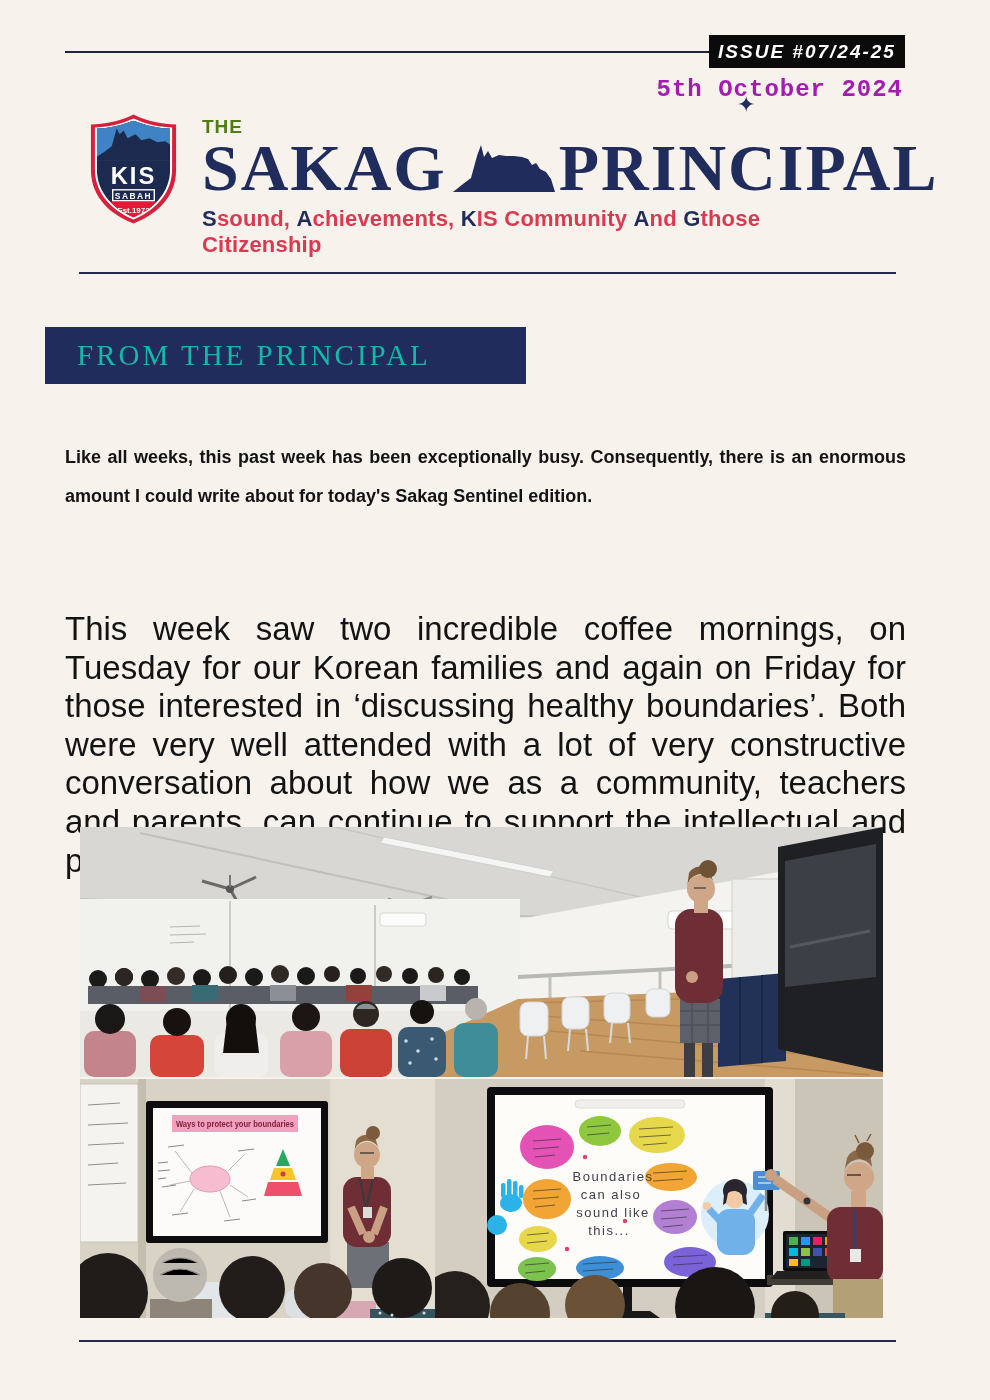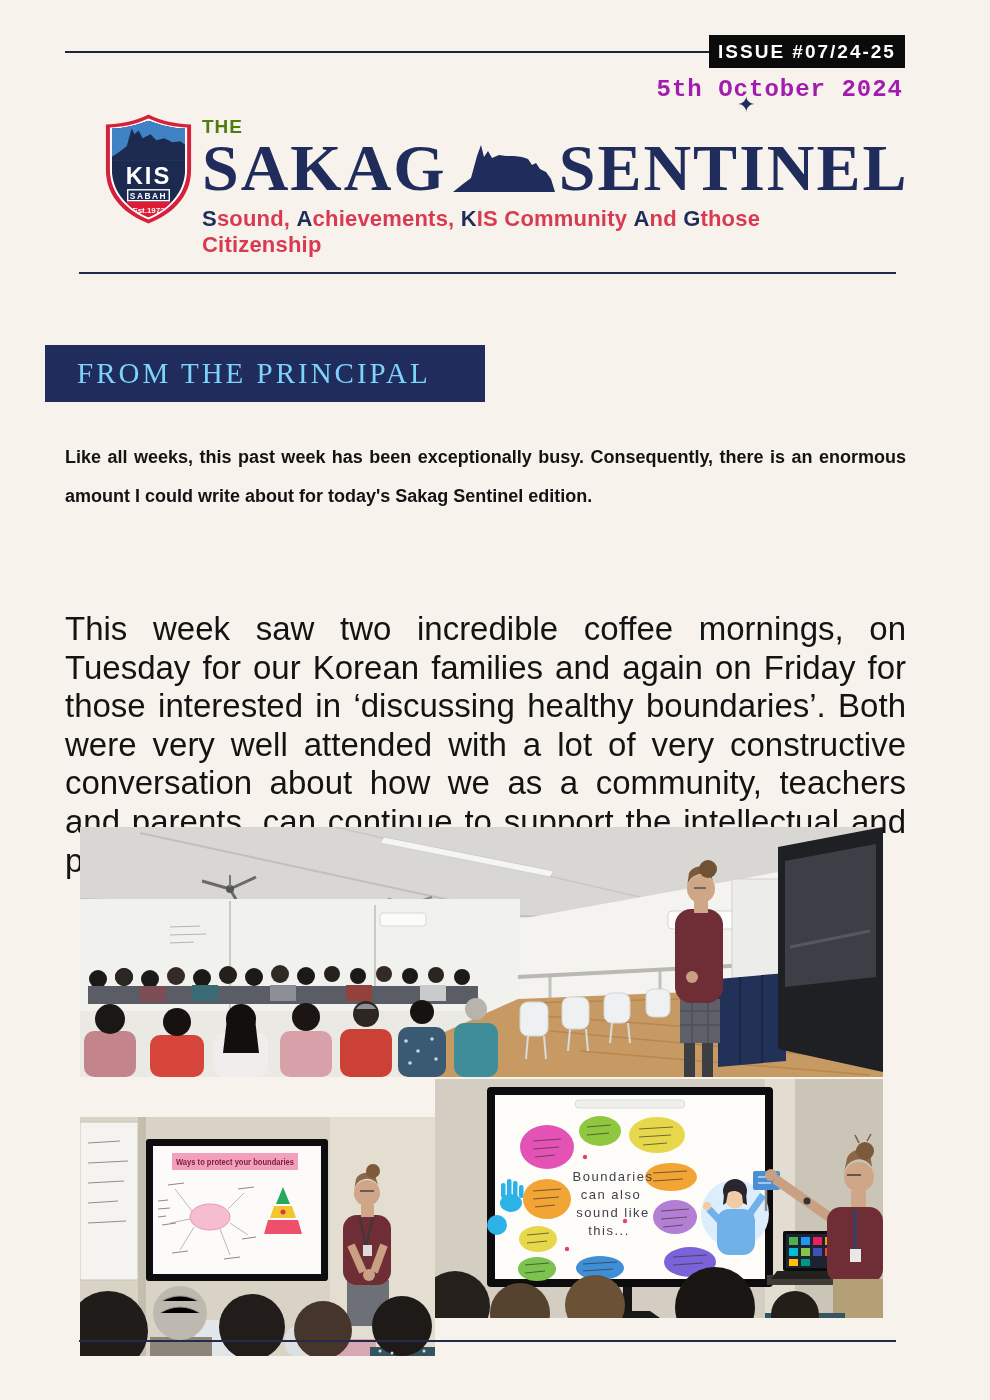--- a/index.html
+++ b/index.html
@@ -8,61 +8,61 @@
     width:990px;height:1400px;
     background:#f7f3ec;
     font-family:"Liberation Sans", sans-serif;
     overflow:hidden;
   }
   
   .connector-line{position:absolute;left:65px;top:51px;width:646px;height:2px;background:#20253a;}
   .issue-badge{
     position:absolute;left:709px;top:35px;width:196px;height:33px;
     background:#0b0b0b;color:#ffffff;display:flex;align-items:center;justify-content:center;
-    font-weight:bold;font-size:19px;letter-spacing:2px;
+    font-weight:bold;font-size:19px;letter-spacing:2px;font-style:italic;
   }
   .date{
     position:absolute;top:76px;right:87px;
     font-family:Liberation Mono, monospace;font-weight:bold;
     color:#a21caf;font-size:24px;letter-spacing:1px;
   }
   .sparkle{position:absolute;left:737px;top:92px;color:#1f2c5c;font-size:22px;}
-  .logo{position:absolute;left:99px;top:112px;width:99px;height:114px;}
+  .logo{position:absolute;left:84px;top:112px;width:99px;height:114px;}
   .mast-text{position:absolute;left:202px;top:116px;width:680px;}
   .mast-the{color:#4d7c0f;font-weight:bold;font-size:19px;letter-spacing:1px;}
   .title-row{display:flex;align-items:flex-end;margin-top:0px;color:#1f2c5c;}
   .title-word{
     font-family:"Liberation Serif", serif;font-weight:bold;font-size:66px;
     letter-spacing:2px;line-height:60px;
   }
   .title-mountain{width:104px;height:50px;margin:0 4px 6px 4px;flex:0 0 auto;}
   .tagline{margin-top:8px;font-size:22px;font-weight:bold;letter-spacing:0.2px;}
   .tag-navy{color:#1f2c5c;}
   .tag-red{color:#d93a52;font-weight:600;}
   .divider{position:absolute;left:79px;width:817px;height:2px;background:#222a4e;}
   .divider-top{top:272px;}
   .divider-bottom{top:1340px;}
   
   .section-heading{
-    position:absolute;left:45px;top:345px;width:440px;height:57px;
-    background:#1f2c5c;color:#7dd3fc;display:flex;align-items:center;
+    position:absolute;left:45px;top:327px;width:481px;height:57px;
+    background:#1f2c5c;color:#14b8a6;display:flex;align-items:center;
     padding-left:32px;box-sizing:border-box;
     font-family:"Liberation Serif", serif;font-size:29px;letter-spacing:3px;
   }
   
   .para{
     position:absolute;left:65px;width:841px;
     text-align:justify;color:#131313;
   }
   .para-lead{top:420px;font-weight:bold;font-size:18px;line-height:39px;}
   .para-body{top:577px;font-size:33px;line-height:38.6px;}
   
   .photo-top{position:absolute;left:80px;top:827px;width:803px;height:250px;}
   .photo-row{position:absolute;left:80px;top:1079px;width:803px;height:239px;display:flex;}
-  .photo-bl{width:355px;height:239px;margin-top:38px;}
+  .photo-bl{width:355px;height:239px;}
   .photo-br{width:428px;height:239px;}
   svg{display:block;}
 </style>
 </head>
 <body>
 
 <div class="page">
 
   <div class="connector-line"></div>
   <div class="issue-badge">ISSUE #07/24-25</div>
@@ -89,21 +89,21 @@
     </svg>
   </div>
 
   <div class="mast-text">
     <div class="mast-the">THE</div>
     <div class="title-row">
       <span class="title-word">SAKAG</span>
       <svg class="title-mountain" viewBox="0 0 104 50">
         <path d="M2 50 L12 42 L20 36 L26 14 L30 3 L33 15 L37 9 L41 16 L48 13 L55 14 L63 14 L71 15 L77 17 L81 23 L85 21 L89 27 L95 30 L100 37 L104 50 Z" fill="#1f2c5c"></path>
       </svg>
-      <span class="title-word">SENTINEL</span>
+      <span class="title-word">PRINCIPAL</span>
     </div>
     <div class="tagline">
       <span class="tag-navy">S</span><span class="tag-red">sound, </span><span class="tag-navy">A</span><span class="tag-red">chievements, </span><span class="tag-navy">K</span><span class="tag-red">IS Community </span><span class="tag-navy">A</span><span class="tag-red">nd </span><span class="tag-navy">G</span><span class="tag-red">those Citizenship</span>
     </div>
   </div>
 
   <div class="divider divider-top"></div>
 
   <div class="section-heading">FROM THE PRINCIPAL</div>
 

